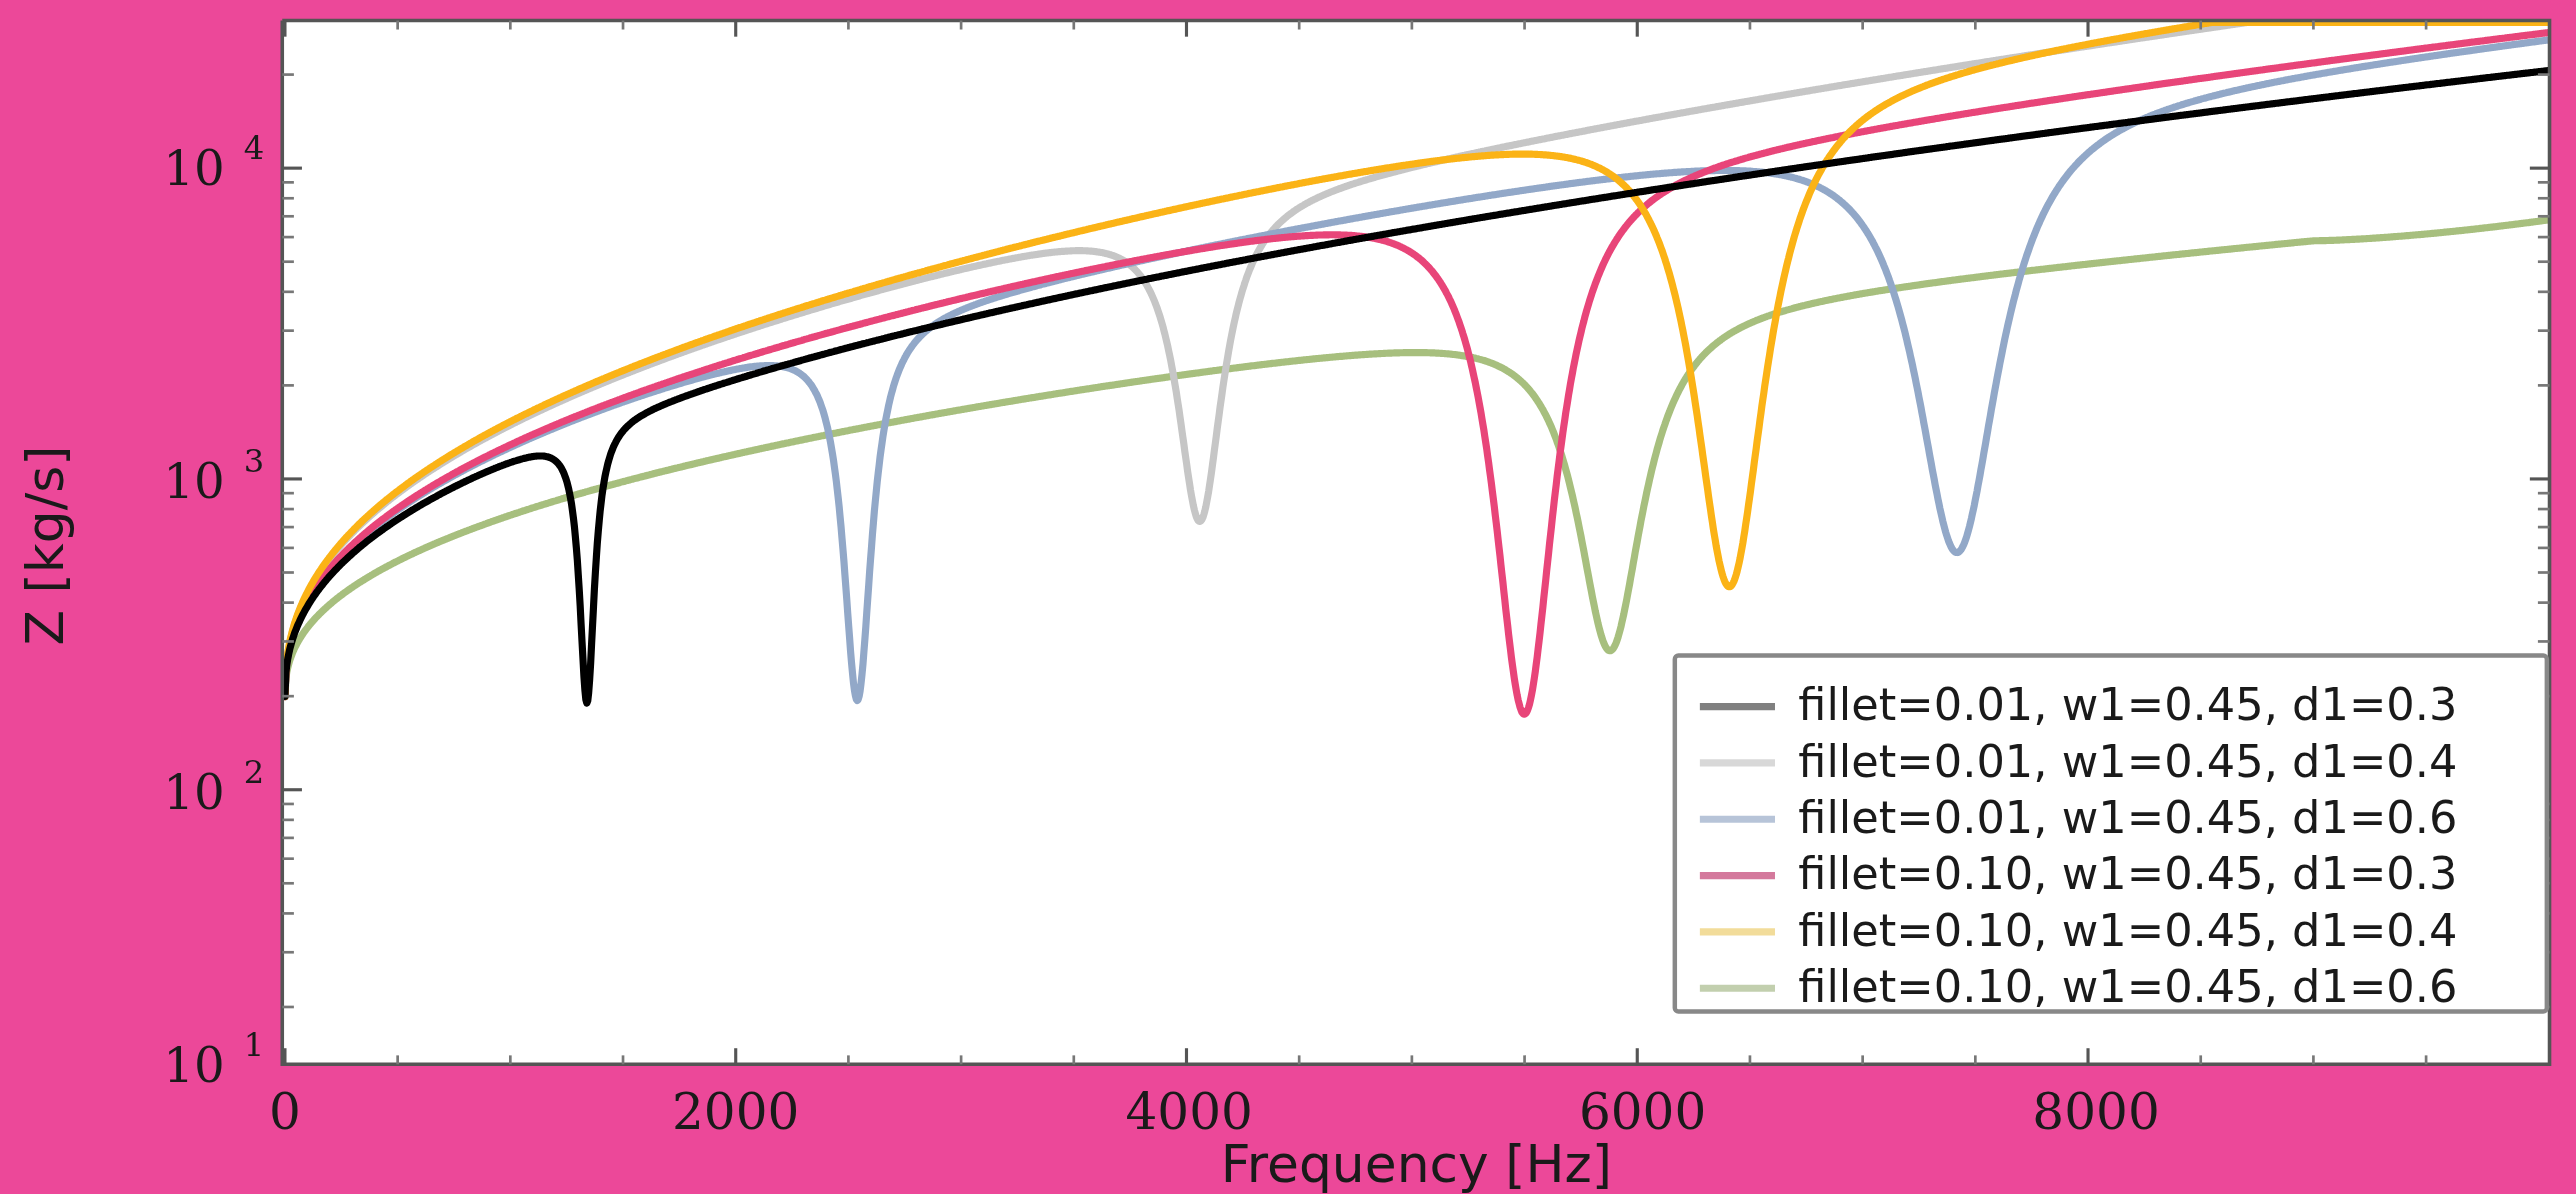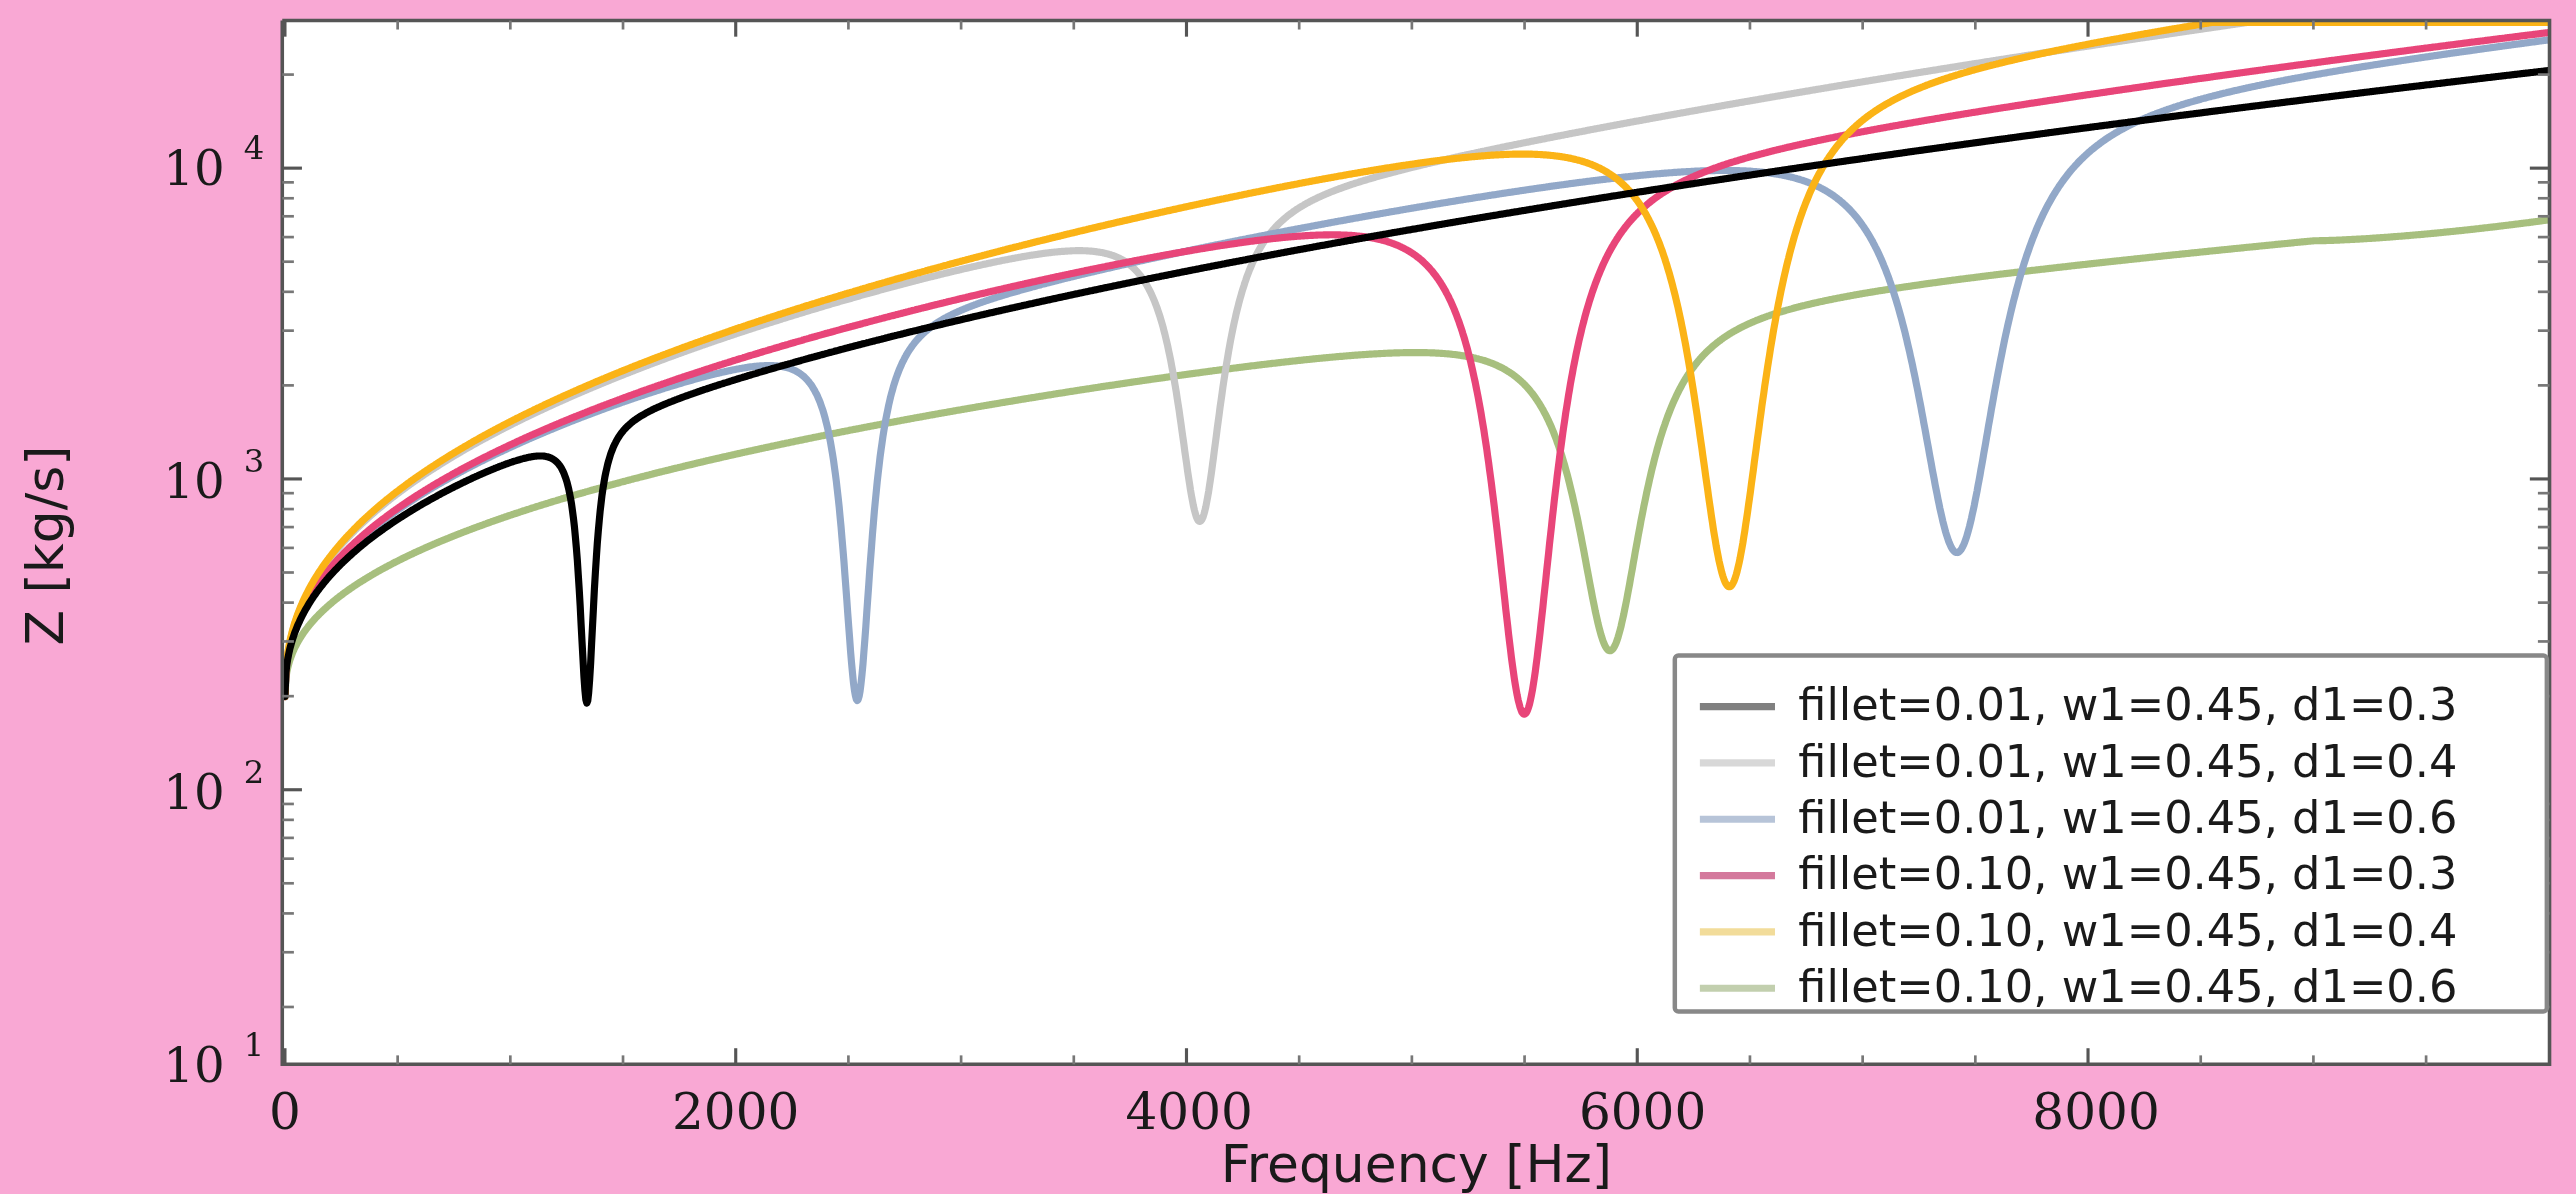--- a/index.html
+++ b/index.html
@@ -10,21 +10,21 @@
   body {
     width: 2576px;
     height: 1194px;
     font-family: "DejaVu Sans", sans-serif;
     overflow: hidden;
   }
   #chart-root {
     position: relative;
     width: 2576px;
     height: 1194px;
-    background: #f9a8d4;
+    background: #ec4899;
   }
   svg.plot {
     position: absolute;
     left: 0;
     top: 0;
     width: 2576px;
     height: 1194px;
     display: block;
   }
   .tick-label {

